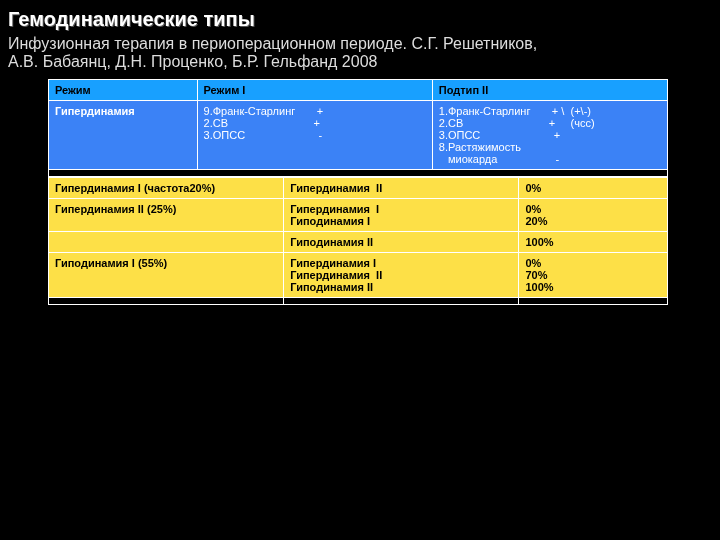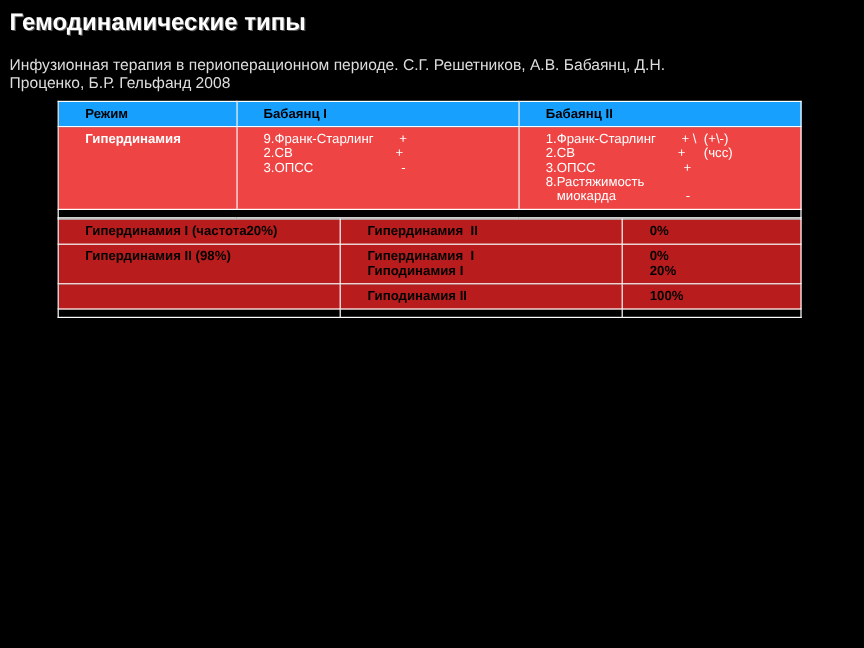--- a/index.html
+++ b/index.html
@@ -1,24 +1,24 @@
 <!DOCTYPE html>
 <html><head>
 <meta charset="utf-8">
 <style>
   html,body{margin:0;padding:0;background:#000;color:#fff;font-family:Arial,Helvetica,sans-serif;font-size:11px}
   .page{width:576px;height:540px;box-sizing:border-box;padding:8px 8px 0 8px;position:relative}
   .title{font-size:20px;font-weight:bold;color:#fff;margin:0 0 2px 0;text-shadow:1px 1px 0 #555}
-  .sub{font-size:13px;color:#ddd;margin:15px 0 8px 0}
+  .sub{font-size:16px;color:#ddd;margin:4px 0 8px 0}
   .tblwrap{margin:0 0 0 40px;width:620px}
   table{border-collapse:collapse;width:100%;table-layout:fixed}
-  td,th{border:1px solid #fff;padding:4px 22px;vertical-align:top;font-size:11px;text-align:left}
+  td,th{border:1px solid #fff;padding:4px 6px;vertical-align:top;font-size:11px;text-align:left}
   .hdr td{background:#18a0ff;color:#000;font-weight:bold}
-  .rowhead{background:#b91c1c;color:#000;font-weight:bold}
-  .body td{background:#ef4444;color:#fff}
+  .rowhead{background:#fde047;color:#000;font-weight:bold}
+  .body td{background:#3b82f6;color:#fff}
   .line{white-space:pre}
   .spacer td{height:6px;padding:0;background:#000}
   .c1{width:24%}
   .c2{width:38%}
   .c3{width:38%}
   .b1{width:38%}
   .b2{width:38%}
   .b3{width:24%}
 </style>
 </head>
@@ -32,22 +32,22 @@
 
     <table>
       <colgroup>
           <col class="c1">
           <col class="c2">
           <col class="c3">
         </colgroup>
       <tbody>
           <tr class="hdr">
         <td>Режим</td>
-        <td>Бабаянц I</td>
-        <td>Бабаянц II</td>
+        <td>Режим I</td>
+        <td>Подтип II</td>
       </tr>
       <tr class="body">
         <td class="rowhead">Гипердинамия</td>
         <td class="line">9.Франк-Старлинг       +
 2.СВ                            +
 3.ОПСС                        -</td>
         <td class="line">1.Франк-Старлинг       + \  (+\-)
 2.СВ                            +     (чсс)
 3.ОПСС                        +
 8.Растяжимость
@@ -65,30 +65,39 @@
           <col class="b2">
           <col class="b3">
         </colgroup>
       <tbody>
       <tr>
         <td class="rowhead">Гипердинамия I (частота20%)</td>
         <td class="rowhead line">Гипердинамия  II</td>
         <td class="rowhead line">0%</td>
       </tr>
       <tr>
-        <td class="rowhead">Гипердинамия II (98%)</td>
+        <td class="rowhead">Гипердинамия II (25%)</td>
         <td class="rowhead line">Гипердинамия  I
 Гиподинамия I</td>
         <td class="rowhead line">0%
 20%</td>
       </tr>
       <tr>
         <td class="rowhead"></td>
         <td class="rowhead line">Гиподинамия II</td>
         <td class="rowhead line">100%</td>
+      </tr>
+      <tr>
+        <td class="rowhead">Гиподинамия  I  (55%)</td>
+        <td class="rowhead line">Гипердинамия I
+Гипердинамия  II
+Гиподинамия II</td>
+        <td class="rowhead line">0%
+70%
+100%</td>
       </tr>
       <tr class="spacer">
             <td></td>
             <td></td>
             <td></td>
           </tr>
     </tbody>
       </table>
 
   </div>

